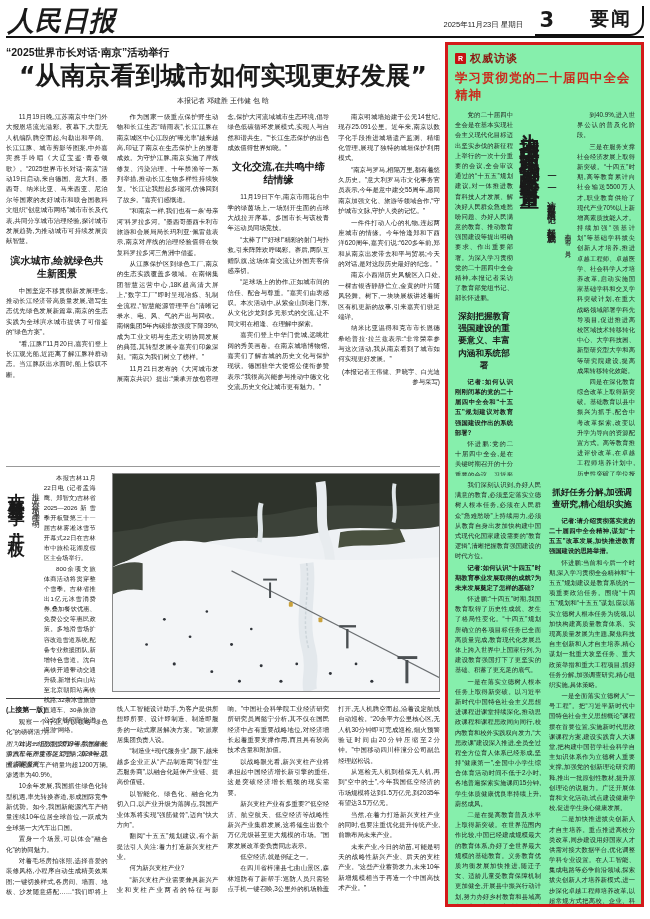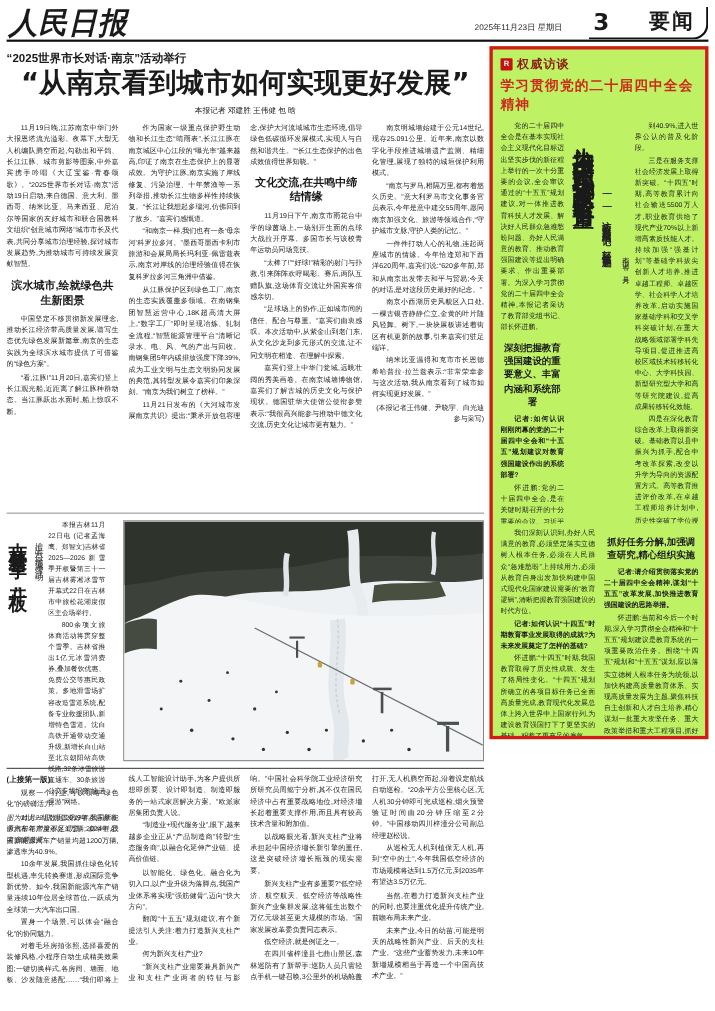--- a/index.html
+++ b/index.html
@@ -3,21 +3,21 @@
 <meta charset="utf-8">
 <style>
   * { margin:0; padding:0; box-sizing:border-box; }
   html,body { width:650px; background:#fff; }
   body { font-family:"Liberation Sans","DejaVu Sans",sans-serif; color:#1a1a1a; position:relative; width:650px; height:919px; overflow:hidden; }
   .page { padding:4px 6px 0 6px; }
 
   
   .hdr { position:relative; height:34px; border-bottom:2px solid #111; }
   .masthead { font-family:"DejaVu Serif","Liberation Serif",serif; font-style:italic; font-weight:bold; font-size:26px; letter-spacing:1px; position:absolute; left:2px; top:0; transform:scaleY(1.05); }
-  .hdr-right { position:absolute; right:0; bottom:2px; display:flex; align-items:flex-end; gap:24px; }
+  .hdr-right { position:absolute; right:0; bottom:2px; display:flex; align-items:flex-end; gap:12px; }
   .hdr-date { font-size:7.5px; color:#222; padding-bottom:4px; }
   .pagelabel { display:flex; align-items:flex-end; gap:8px; border-right:2px solid #111; border-bottom:2px solid #111; border-bottom-right-radius:14px; padding:0 10px 2px 4px; margin-bottom:-2px; background:#fff; }
   .pagenum { font-size:21px; font-weight:bold; font-family:"DejaVu Sans",sans-serif; }
   .section { font-size:19px; font-weight:bold; letter-spacing:2px;margin-left:28px; }
 
   
   .content { display:flex; gap:5px; margin-top:4px; }
   .left-zone { width:434px; }
   .right-zone { width:199px; }
 
@@ -43,21 +43,21 @@
   .cap { font-size:6.2px; line-height:1.6; color:#333; font-style:italic; text-align:justify; margin-top:3px; text-indent:0; }
   .photo-wrap { flex:1; border:1px solid #888; background:#eef1f3; overflow:hidden; }
   .photo-wrap svg { display:block; width:100%; height:100%; }
 
   
   .cont { border-top:1.5px solid #444; margin-top:6px; padding-top:5px; }
   .cont-cols { column-count:4; column-gap:9px; height:196px; overflow:hidden; }
   .cont-cols .subhead { font-size:9.5px; }
 
   
-  .redbox { border:3px solid #d31a1a; height:630px; padding:6px 6px 4px 7px; background:#bef264; overflow:hidden; }
+  .redbox { border:3px solid #d31a1a; height:865px; padding:6px 6px 4px 7px; background:#86efac; overflow:hidden; }
   .rb-badge-row { display:flex; align-items:center; gap:4px; }
   .rb-logo { width:11px; height:11px; background:#c41212; color:#fff; font-size:7px; font-weight:bold; display:flex; align-items:center; justify-content:center; border-radius:1px; }
   .rb-badge { font-size:11px; font-weight:900; color:#8c1b12; letter-spacing:1px; }
   .rb-series { font-size:12.5px; font-weight:bold; color:#cc2b1d; letter-spacing:1px; margin:4px 0 6px; }
   .rb-top { display:flex; gap:5px; height:366px; overflow:hidden; }
   .rb-colnarrow { width:72px; overflow:hidden; }
   .rb-colnarrow .para { font-size:6.3px; }
   .rb-headline { writing-mode:vertical-rl; text-orientation:upright; font-size:20px; font-weight:900; letter-spacing:3.5px; line-height:1.15; padding-top:8px; flex:0 0 auto; }
   .rb-vbyline { writing-mode:vertical-rl; text-orientation:upright; font-size:8.5px; font-weight:bold; letter-spacing:2px; padding-top:60px; color:#222; }
   .rb-vreporter { writing-mode:vertical-rl; text-orientation:upright; font-size:6.5px; letter-spacing:2px; padding-top:118px; color:#333; }

